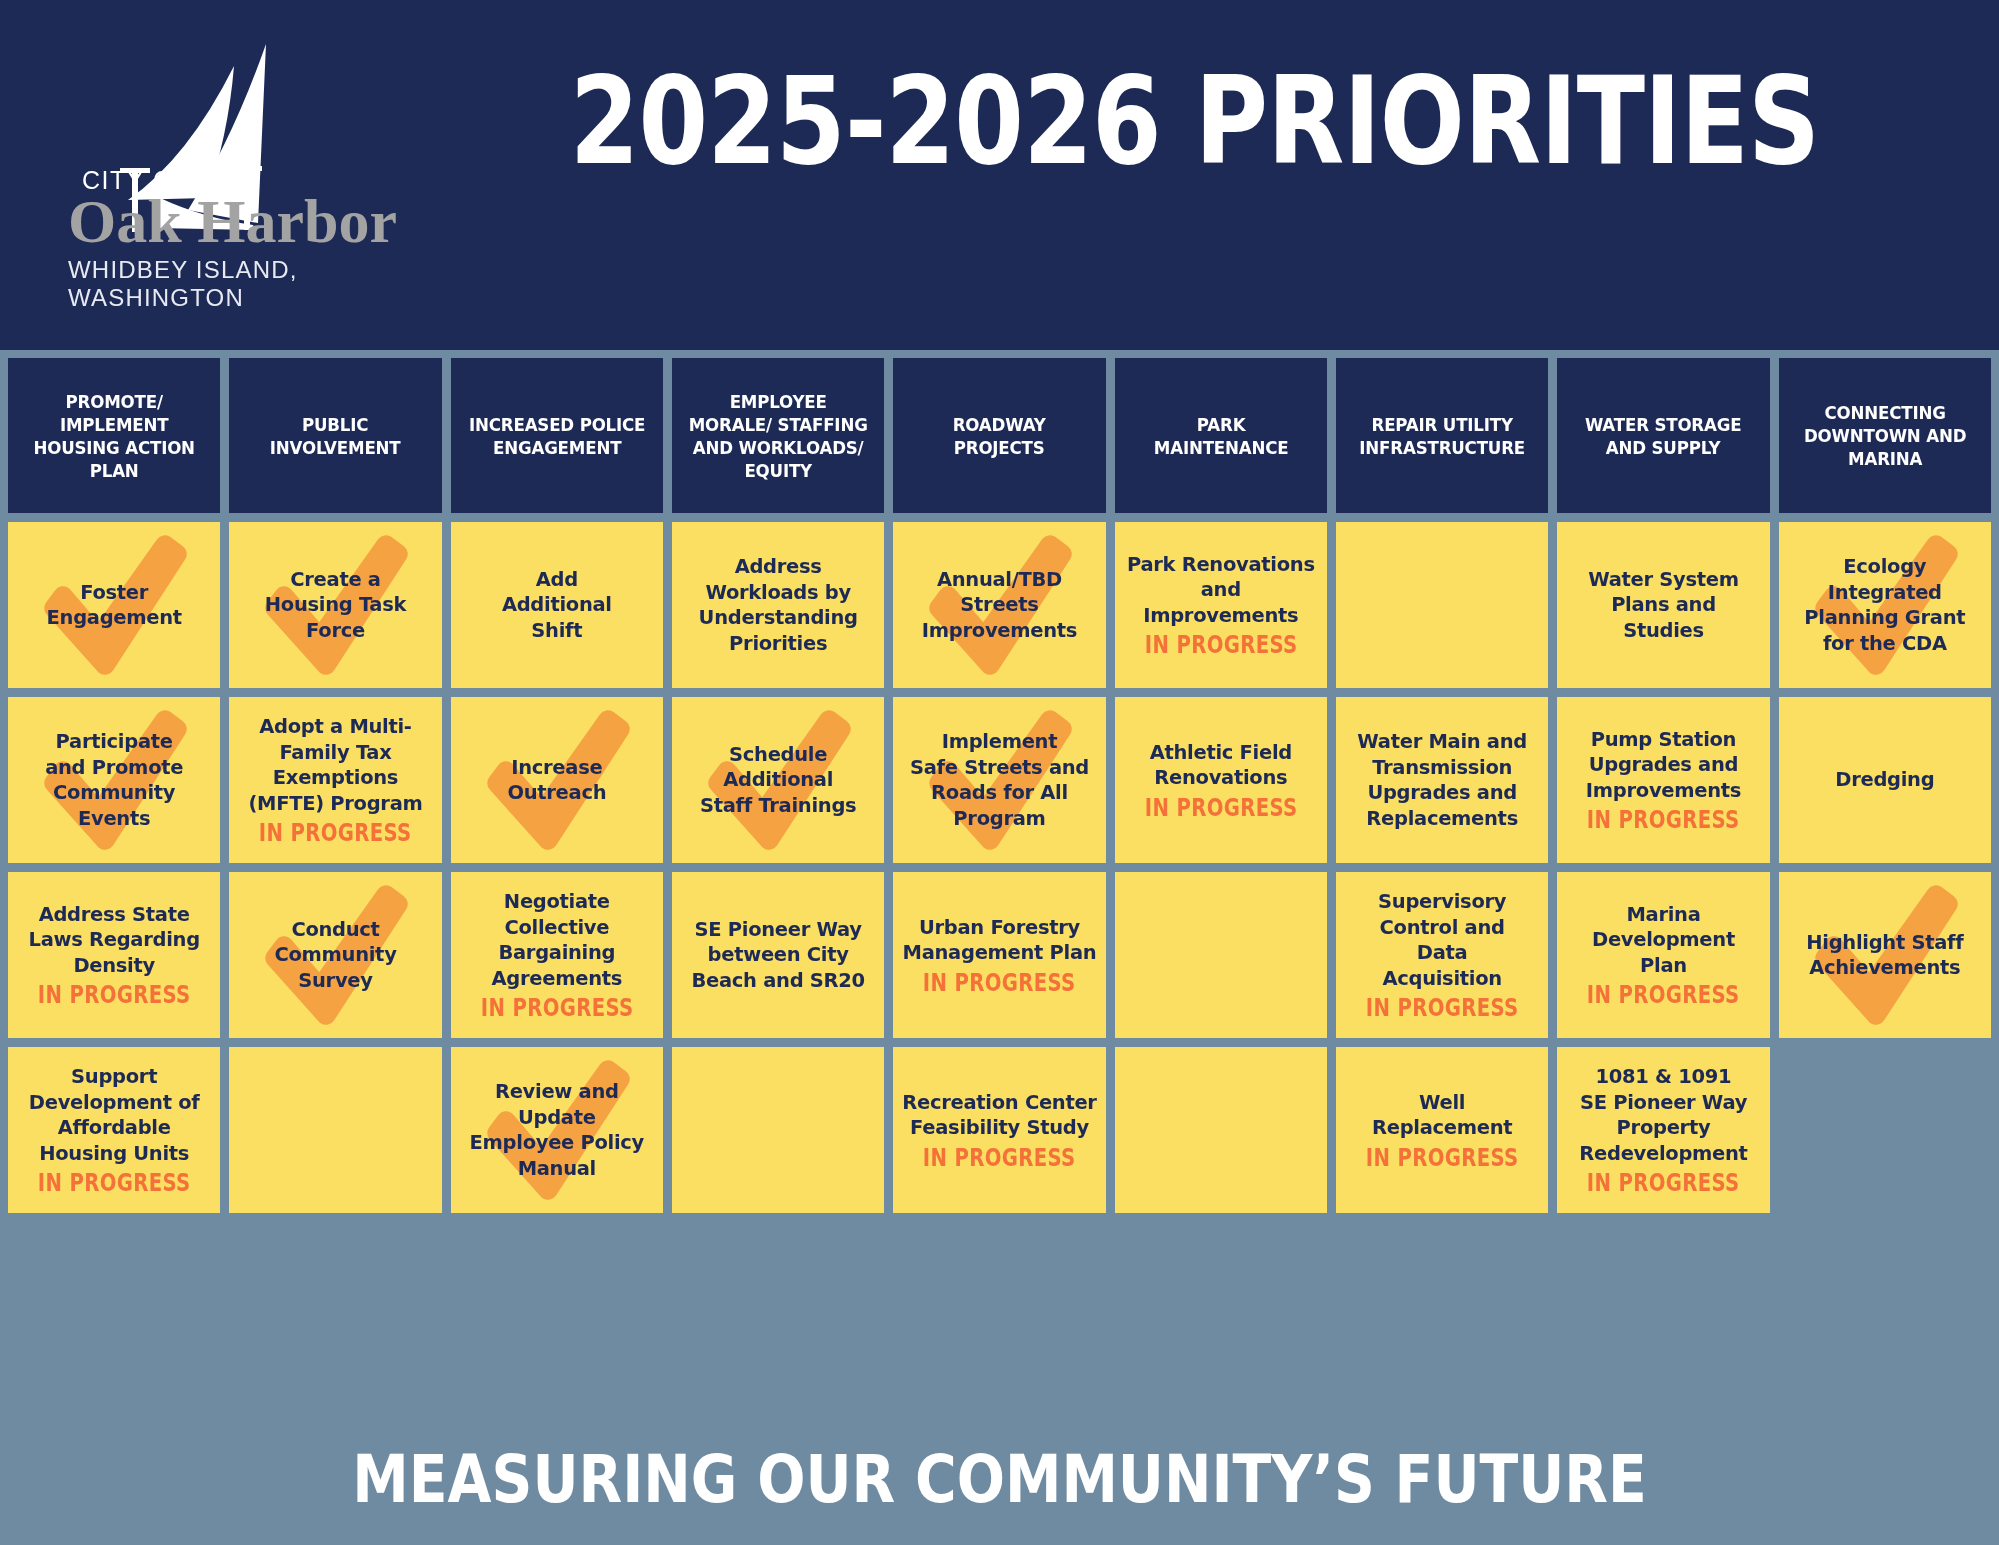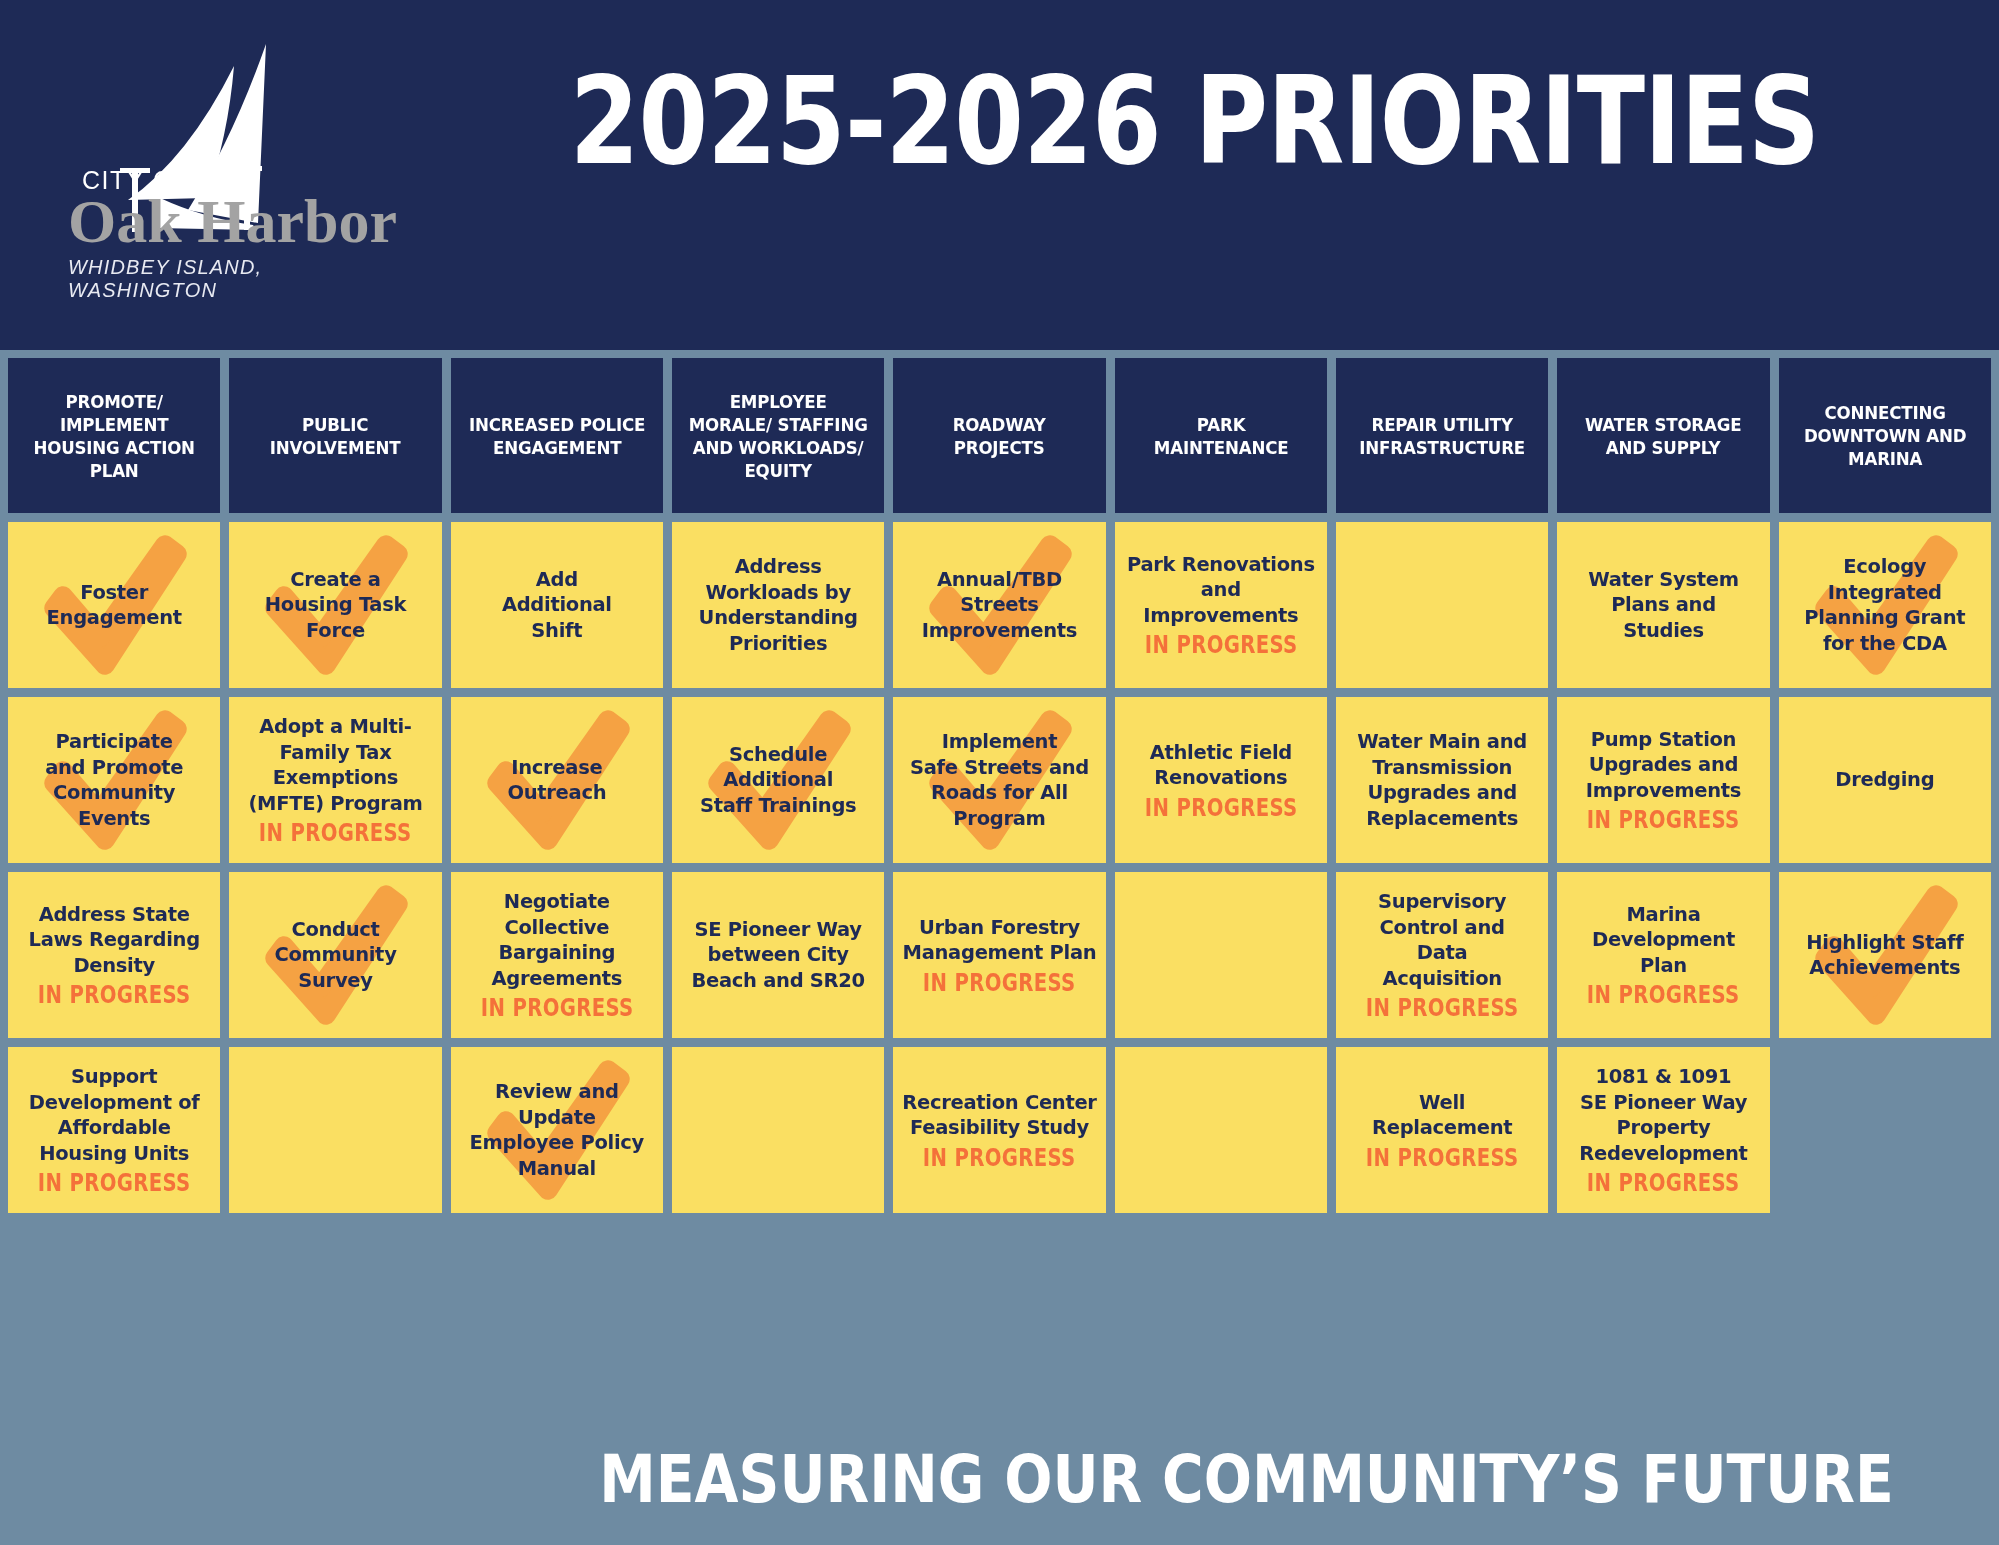--- a/index.html
+++ b/index.html
@@ -43,24 +43,23 @@
     position: absolute;
     left: 40px; top: 172px;
     font-size: 62px; line-height: 62px;
     color: #a3a3a3; font-weight: 700;
     font-family: "Liberation Serif", serif;
     letter-spacing: 0px;
   }
   .logo-whidbey {
     position: absolute;
     left: 40px; top: 238px;
-    font-size: 20px; letter-spacing: 1.2px;
+    font-size: 24px; letter-spacing: 1.2px;
     color: #e8eaf2; font-weight: 400;
     font-family: "Liberation Sans", sans-serif;
-    font-style: italic;
   }
   .poster-title {
     position: absolute;
     left: 420px; right: 30px; top: 56px;
     text-align: center;
     color: #FFFFFF;
     font-size: 122px;
     line-height: 130px;
     font-weight: 700;
     font-family: "DejaVu Sans", sans-serif;
@@ -147,21 +146,21 @@
   }
   .check svg { width: 100%; height: 100%; display: block; }
 
   
   .footer {
     flex: 0 0 130px;
     height: 130px;
     background: #6E8BA2;
     display: flex;
     align-items: center;
-    justify-content: flex-end;
+    justify-content: center;
   }
   .footer-text {
     color: #FFFFFF;
     font-size: 66px;
     line-height: 70px;
     font-weight: 700;
     font-family: "DejaVu Sans", sans-serif;
     transform: scaleX(0.86);
     white-space: nowrap;
     letter-spacing: 0px;

